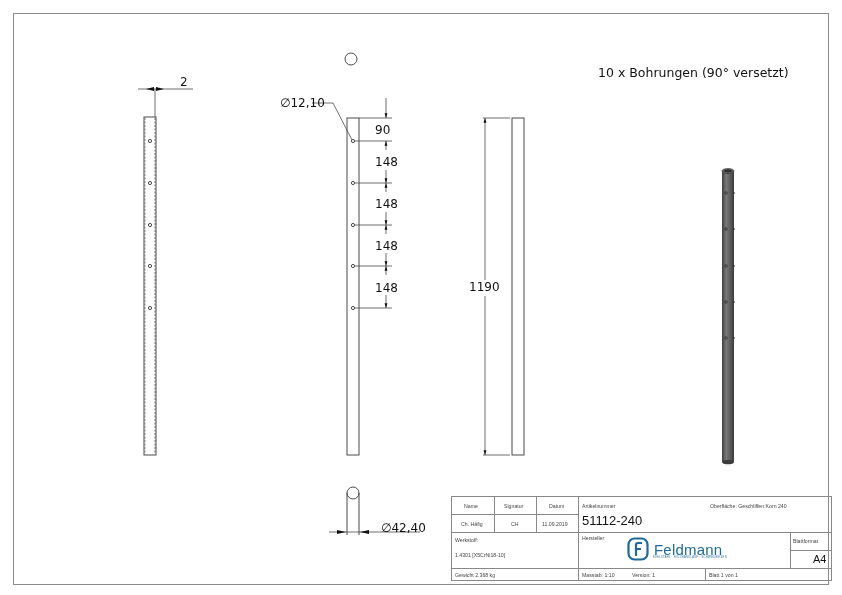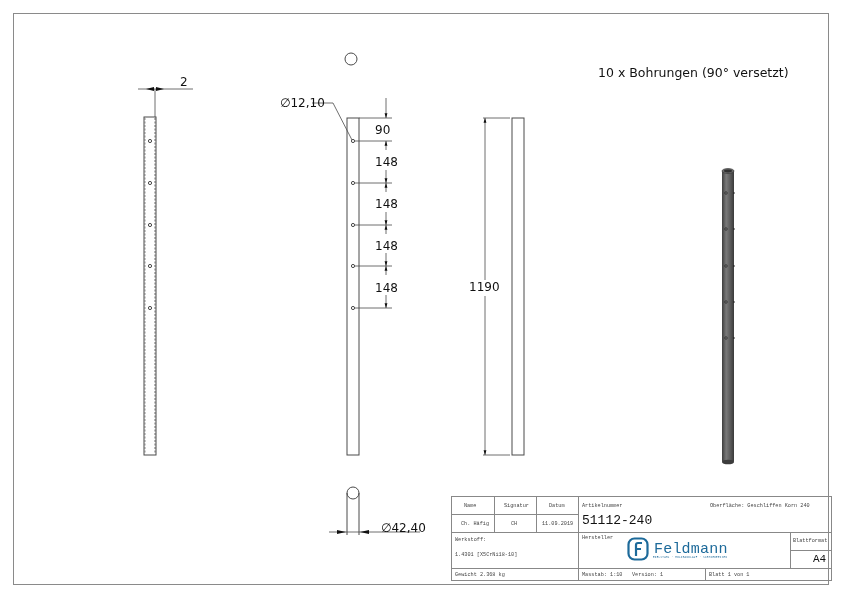--- a/index.html
+++ b/index.html
@@ -2,21 +2,21 @@
 <html><head>
 <meta charset="utf-8">
 <style>
   html, body { margin: 0; padding: 0; background: #ffffff; }
   body { width: 842px; height: 595px; position: relative; overflow: hidden; font-family: "DejaVu Sans", sans-serif; color: #222; }
   .sheet { position: absolute; left: 13px; top: 13px; width: 816px; height: 572px; border: 1px solid #8a8a8a; box-sizing: border-box; }
   svg.drawing { position: absolute; left: 0; top: 0; }
   .label { position: absolute; font-family: "DejaVu Sans", sans-serif; color: #111; white-space: nowrap; }
   .dim { font-size: 12px; }
   .note { font-size: 12.5px; margin-left: 44px; }
-  .tb { position: absolute; left: 451px; top: 496px; width: 381px; height: 85px; border: 1px solid #888; box-sizing: border-box; font-family: Liberation Mono, monospace; }
+  .tb { position: absolute; left: 451px; top: 496px; width: 381px; height: 85px; border: 1px solid #888; box-sizing: border-box; font-family: Liberation Sans, sans-serif; }
   .tb .cell { position: absolute; box-sizing: border-box; font-size: 5.2px; color: #444; }
   .tb .line-h { position: absolute; height: 1px; background: #888; }
   .tb .line-v { position: absolute; width: 1px; background: #888; }
   .tb .big { font-size: 13px; color: #111; }
   .tb .fmt { font-size: 11px; color: #111; }
   .logo { position: absolute; left: 175px; top: 40px; display: flex; align-items: center; text-align: center; }
   .logo-text { font-size: 15px; color: #1d6a9a; letter-spacing: 0.2px; }
   .logo-sub { position: absolute; left: 26px; top: 19px; font-size: 2.6px; color: #1d6a9a; letter-spacing: 0.3px; white-space: nowrap; }
 </style>
 </head>

